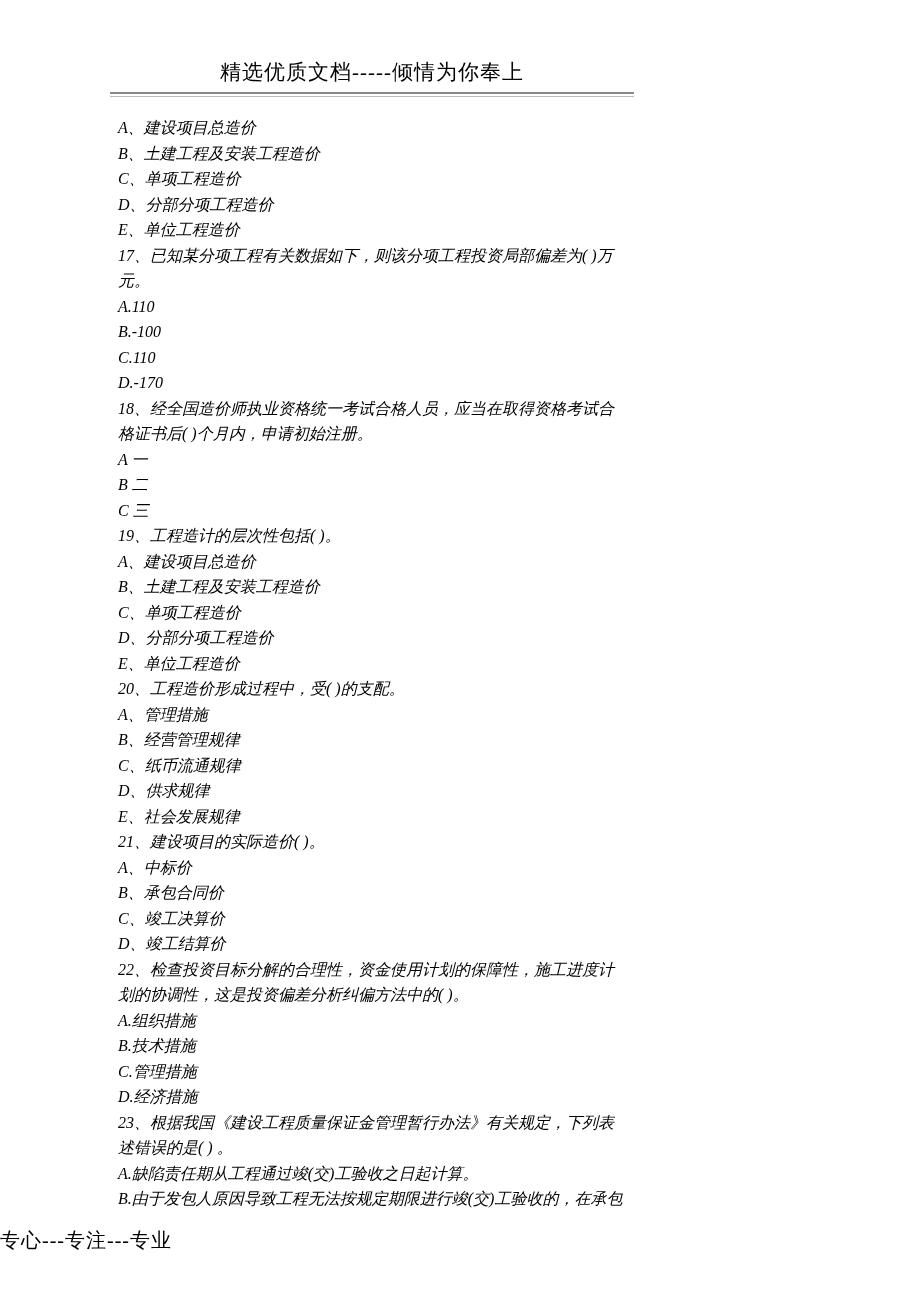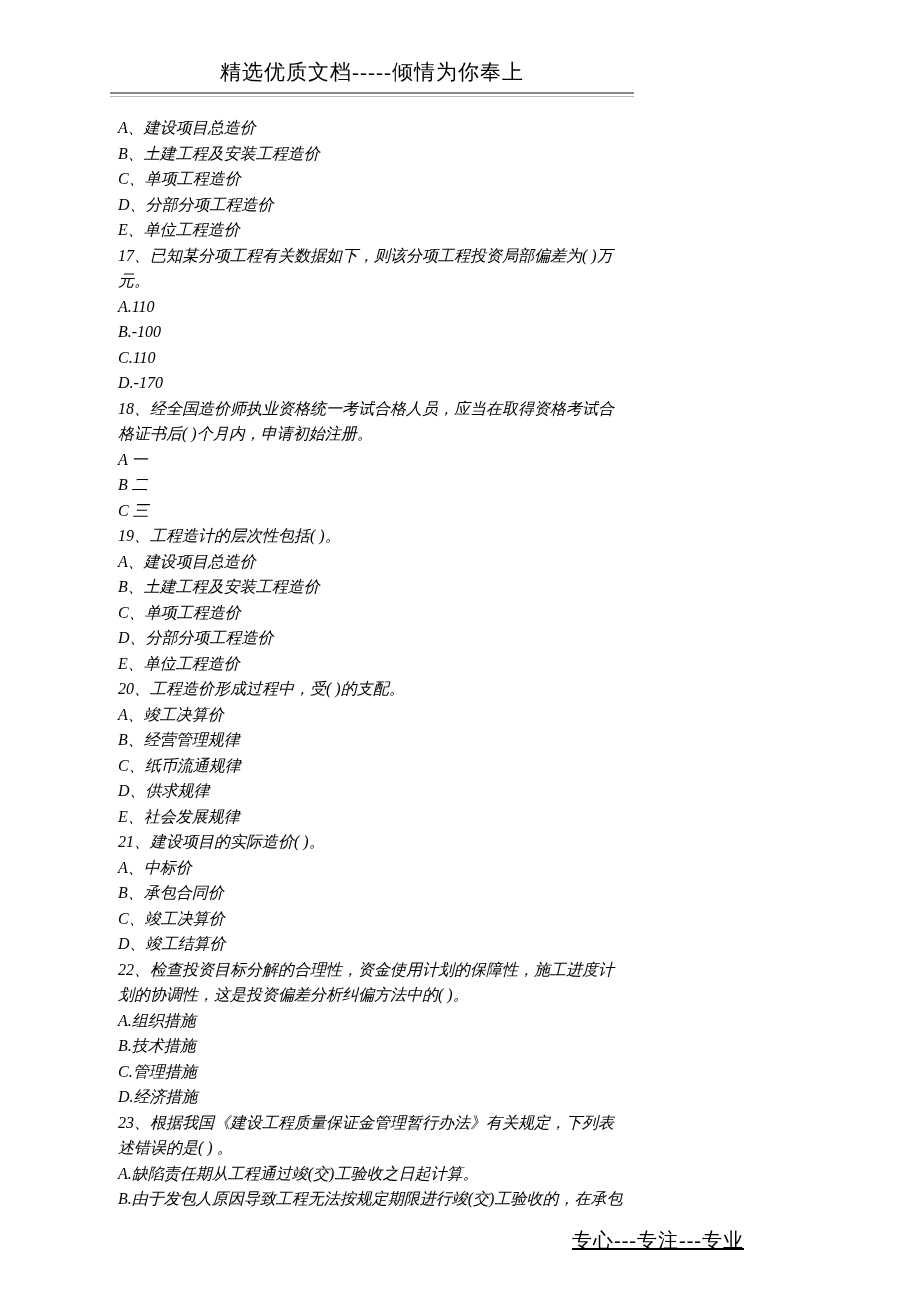--- a/index.html
+++ b/index.html
@@ -38,25 +38,24 @@
   }
   .line {
     white-space: pre-wrap;
     font-style: italic;
   }
   .footer {
     position: absolute;
     bottom: 48px;
     left: 0;
     right: 0;
-    text-align: right;
+    text-align: left;
     font-size: 20px;
     color: #000;
     letter-spacing: 1px;
-    text-decoration: underline;
   }
 </style>
 </head>
 <body>
 
 <div class="page">
   <div class="header">精选优质文档-----倾情为你奉上</div>
   <div class="rule-top"></div>
 
   <div class="content">
@@ -74,21 +73,21 @@
     <div class="line">A 一</div>
     <div class="line">B 二</div>
     <div class="line">C 三</div>
     <div class="line">19、工程造计的层次性包括( )。</div>
     <div class="line">A、建设项目总造价</div>
     <div class="line">B、土建工程及安装工程造价</div>
     <div class="line">C、单项工程造价</div>
     <div class="line">D、分部分项工程造价</div>
     <div class="line">E、单位工程造价</div>
     <div class="line">20、工程造价形成过程中，受( )的支配。</div>
-    <div class="line">A、竣工决算价</div>
+    <div class="line">A、管理措施</div>
     <div class="line">B、经营管理规律</div>
     <div class="line">C、纸币流通规律</div>
     <div class="line">D、供求规律</div>
     <div class="line">E、社会发展规律</div>
     <div class="line">21、建设项目的实际造价( )。</div>
     <div class="line">A、中标价</div>
     <div class="line">B、承包合同价</div>
     <div class="line">C、竣工决算价</div>
     <div class="line">D、竣工结算价</div>
     <div class="line">22、检查投资目标分解的合理性，资金使用计划的保障性，施工进度计划的协调性，这是投资偏差分析纠偏方法中的( )。</div>

